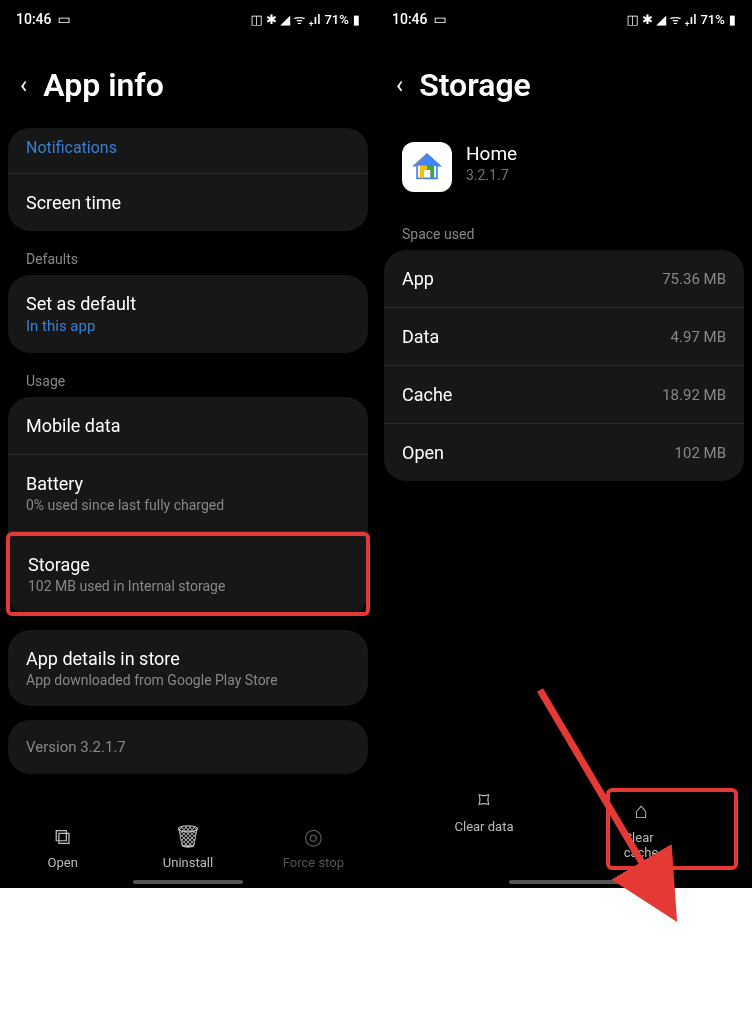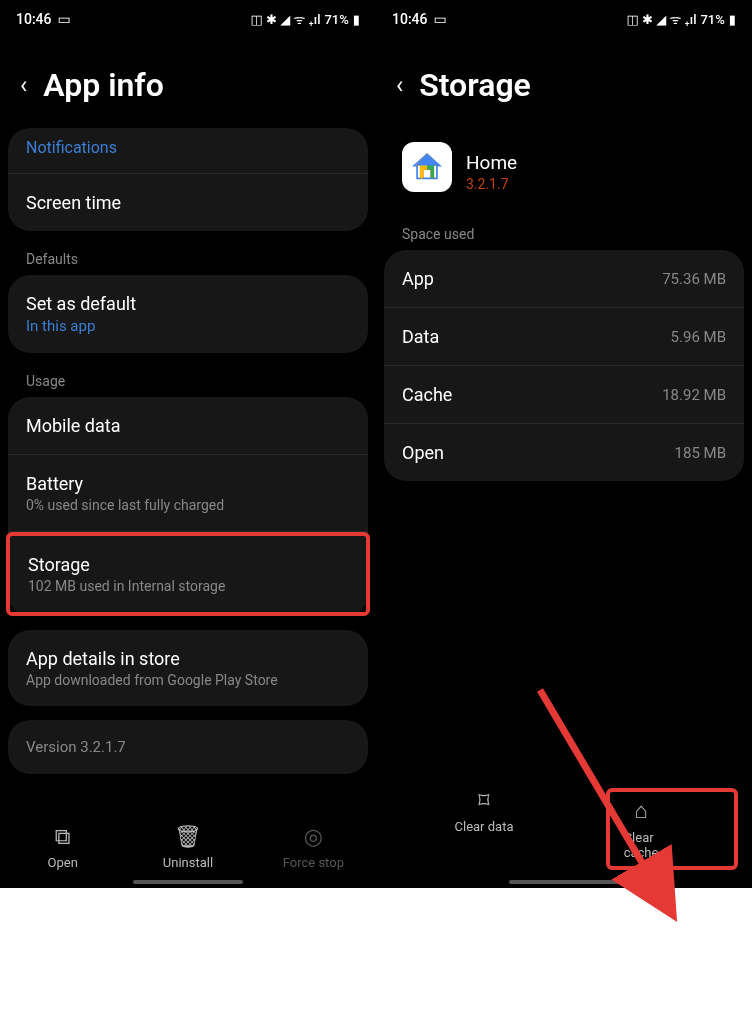--- a/index.html
+++ b/index.html
@@ -114,35 +114,35 @@
       bottom: 4px;
       left: 50%;
       transform: translateX(-50%);
       width: 110px;
       height: 4px;
       background: #555;
       border-radius: 2px;
     }
     .app-header {
       display: flex;
-      align-items: flex-end;
+      align-items: flex-start;
       gap: 14px;
       padding: 14px 18px 28px;
     }
     .app-icon {
       width: 50px;
       height: 50px;
       background: #fff;
       border-radius: 12px;
       display: flex;
       align-items: center;
       justify-content: center;
     }
     .app-name { font-size: 19px; }
-    .app-ver { font-size: 14px; color: #c2410c; margin-top: 2px; }
+    .app-ver { font-size: 14px; color: #737373; margin-top: 2px; }
     .storage-row {
       display: flex;
       justify-content: space-between;
       align-items: center;
       padding: 18px 18px;
       border-bottom: 1px solid #2a2a2a;
     }
     .storage-row:last-child { border-bottom: none; }
     .storage-val { color: #888; font-size: 15px; }
     .bottom-two {
@@ -289,29 +289,29 @@
     </div>
 
     <div class="section-label">Space used</div>
     <div class="card">
       <div class="storage-row">
         <span class="row-title">App</span>
         <span class="storage-val">75.36 MB</span>
       </div>
       <div class="storage-row">
         <span class="row-title">Data</span>
-        <span class="storage-val">5.96 MB</span>
+        <span class="storage-val">4.97 MB</span>
       </div>
       <div class="storage-row">
         <span class="row-title">Cache</span>
         <span class="storage-val">18.92 MB</span>
       </div>
       <div class="storage-row">
         <span class="row-title">Open</span>
-        <span class="storage-val">185 MB</span>
+        <span class="storage-val">102 MB</span>
       </div>
     </div>
   </div>
 
   <div class="bottom-two">
     <div class="nav-item">
       <span class="nav-icon">⌑</span>
       <span class="nav-label">Clear data</span>
     </div>
     <div class="highlight2">

